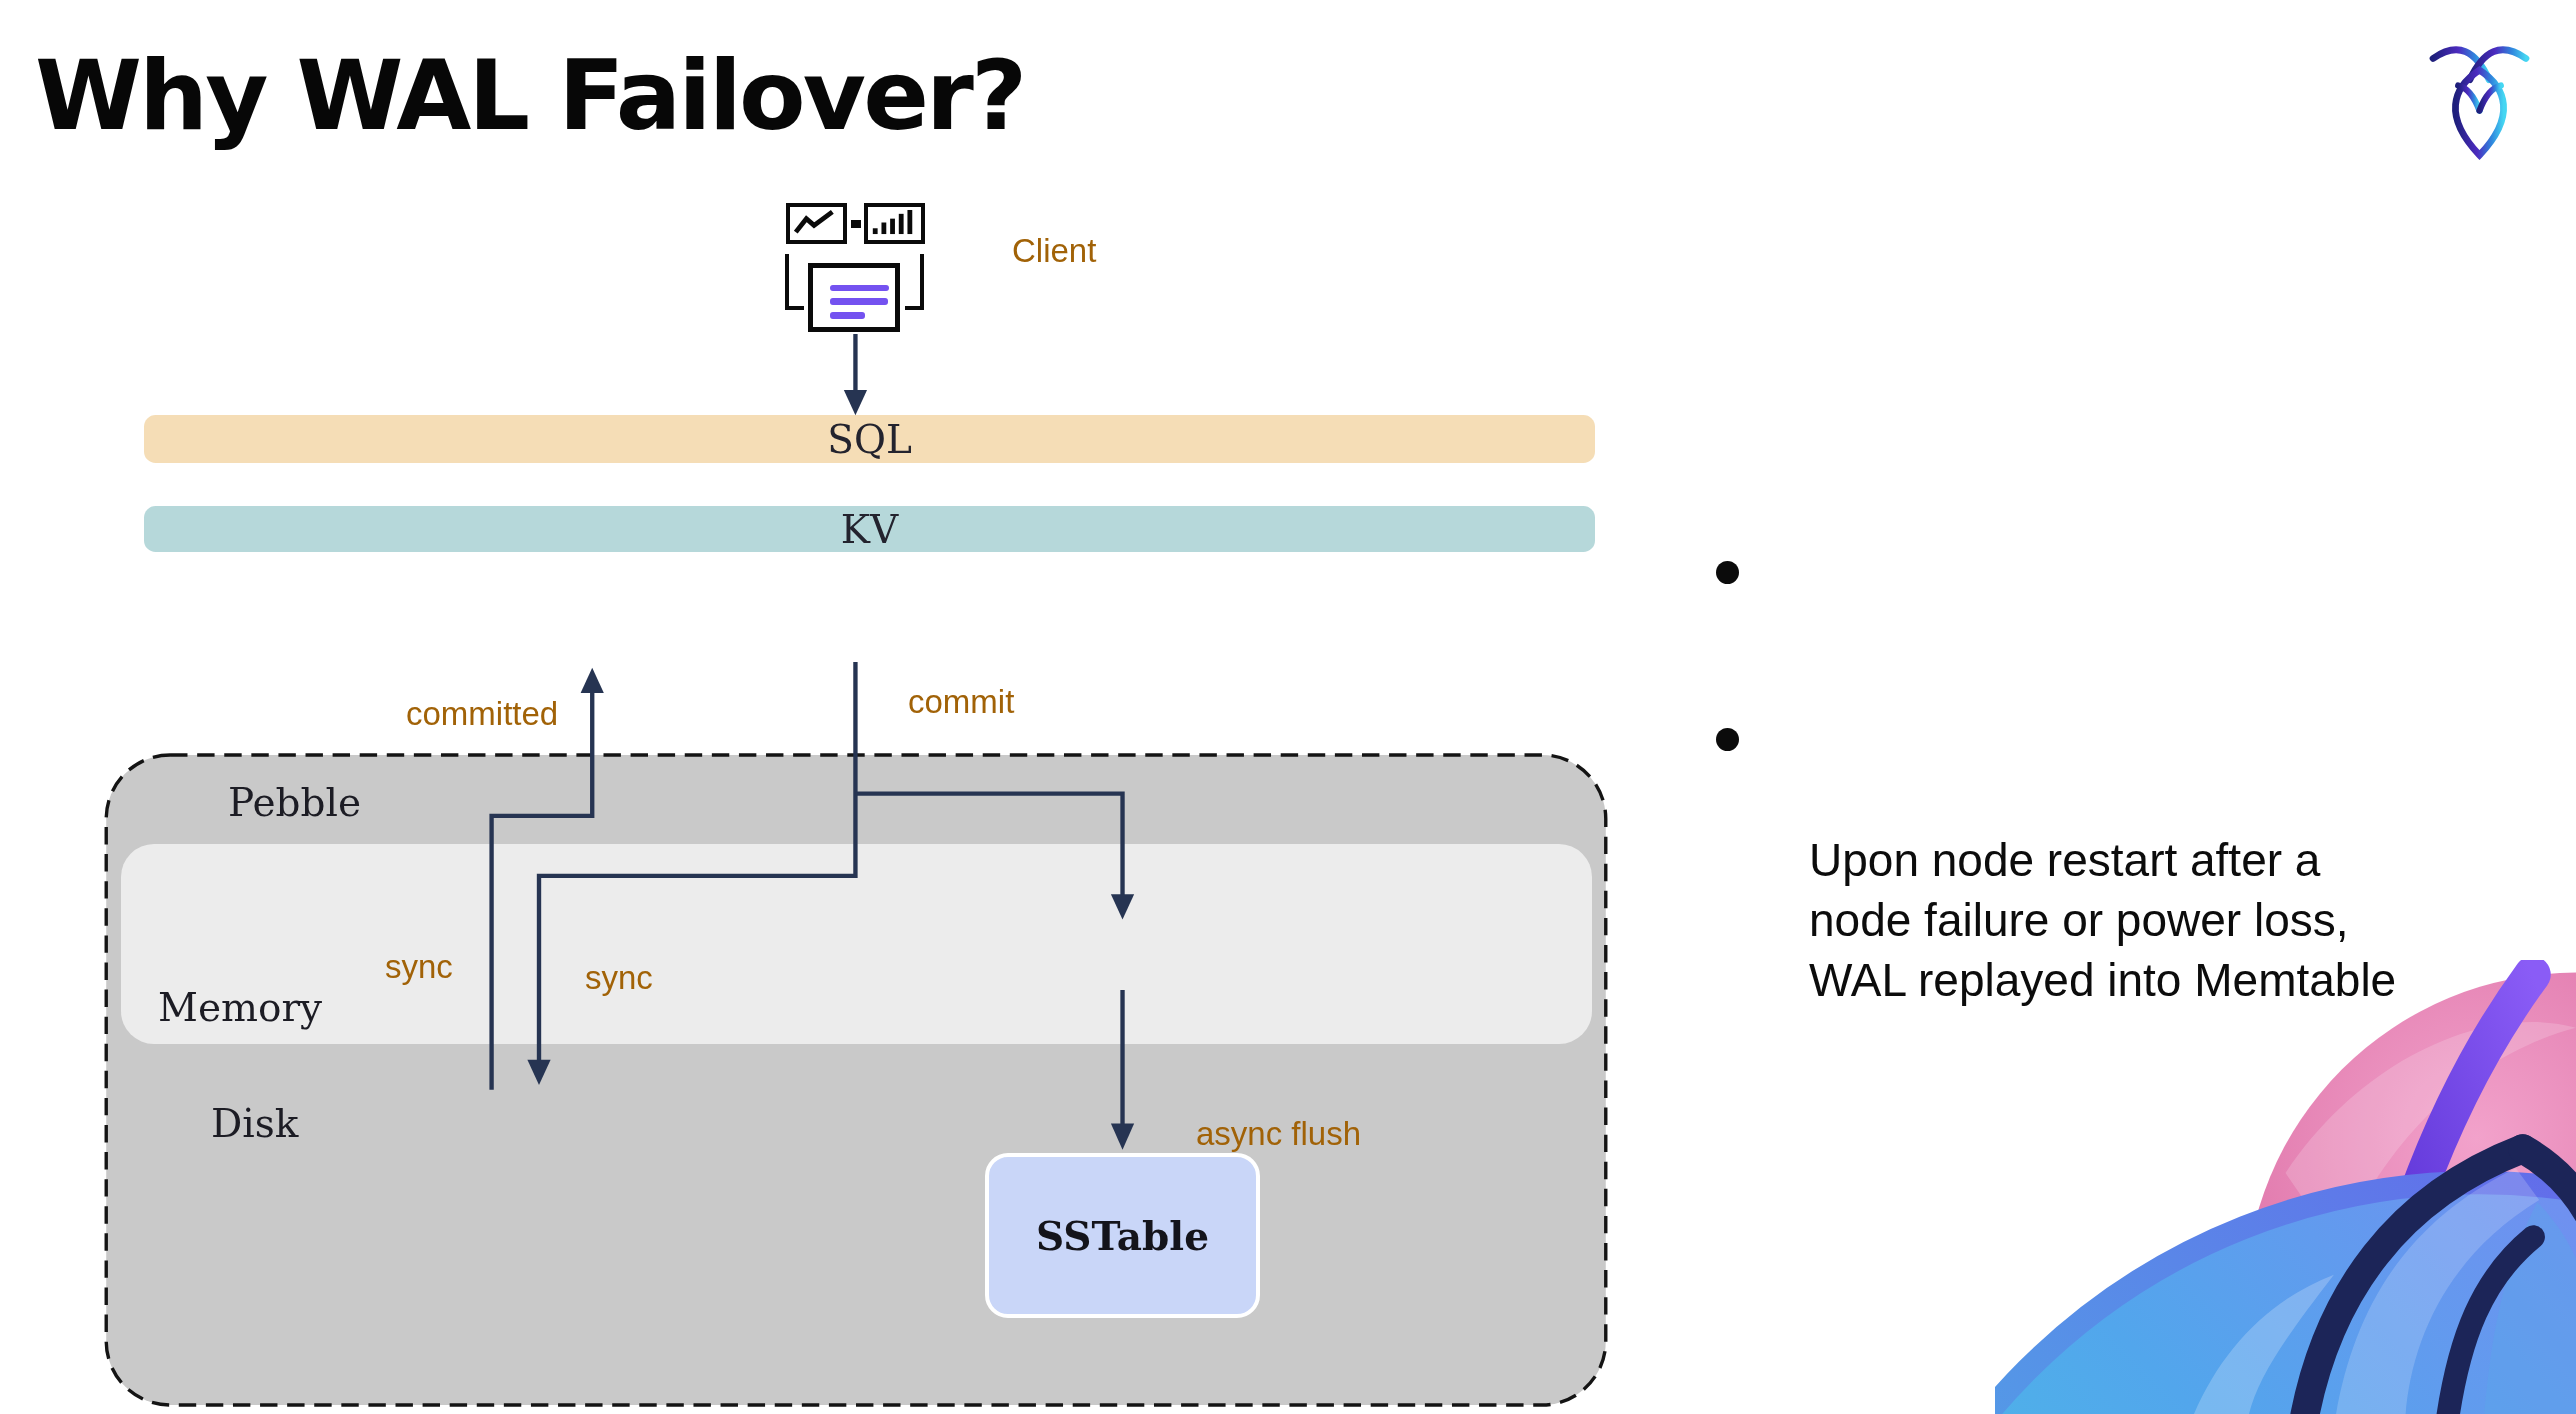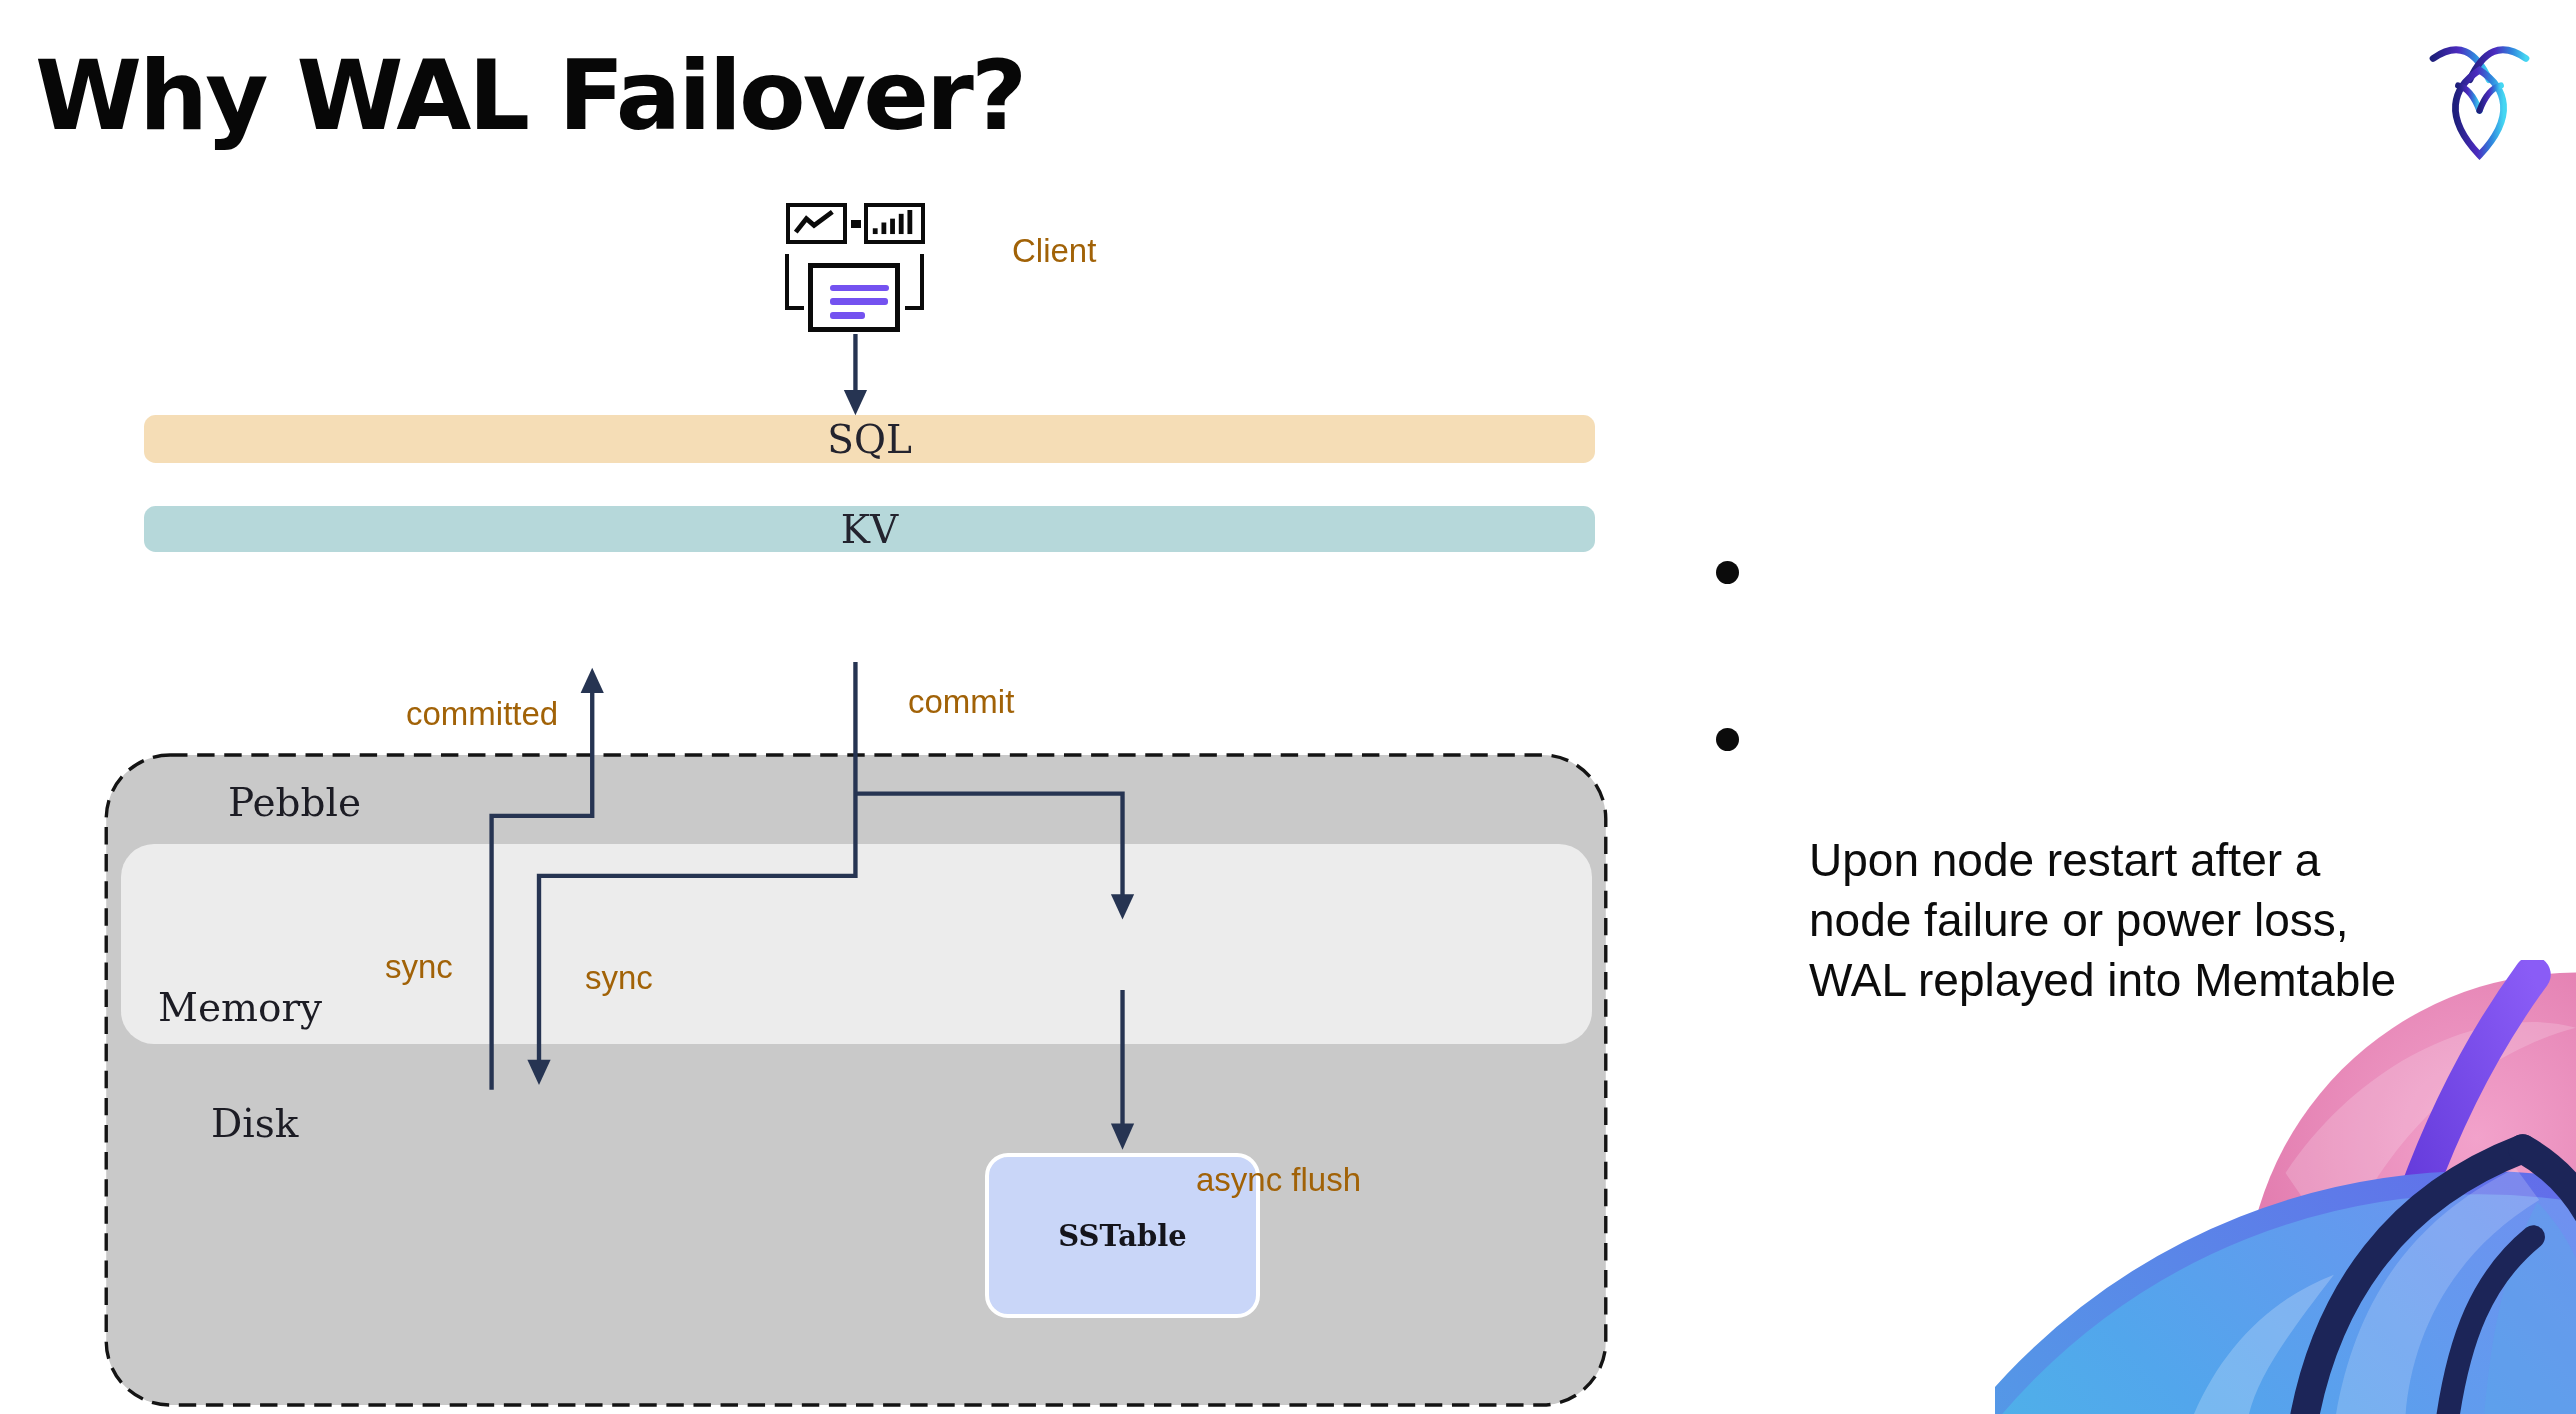--- a/index.html
+++ b/index.html
@@ -33,21 +33,21 @@
   .serif-label{font-family:"DejaVu Serif",serif;font-size:39px;color:#1c1c24;}
 
   
   .node{display:flex;align-items:center;justify-content:center;font-family:"DejaVu Serif",serif;
         font-weight:bold;color:#14141b;box-sizing:border-box;}
   .node-wal{left:454px;top:1092px;width:184px;height:174px;background:var(--node-fill,#c9d6f8);
             border:3.9px solid #fff;border-radius:27px;font-size:41px;}
   .node-memtable{left:984px;top:923px;width:279px;height:65px;background:var(--memtable-fill,#ccd6f9);
                  border:2.9px solid #b4b4b8;border-radius:15.5px;font-size:39px;}
   .node-sstable{left:985px;top:1153px;width:275px;height:165px;background:var(--node-fill,#c9d6f8);
-                border:4.8px solid #fff;border-radius:23px;font-size:29px;}
+                border:4.8px solid #fff;border-radius:23px;font-size:39px;}
 
   
   .elabel{font-size:33px;color:#a16207;white-space:nowrap;}
 
   
   .edge{stroke:var(--arrow,#263452);stroke-width:4.5;fill:none;}
   .head{fill:var(--arrow,#263452);stroke:none;}
 
   
   .bullets{left:1699px;top:543px;width:823px;}
@@ -138,21 +138,21 @@
     <path class="edge" d="M884,820 L1160,820 L1160,926"></path>
     <polygon class="head" points="1148,924 1172,924 1160,950"></polygon>
     <path class="edge" d="M1160,1023 L1160,1163"></path>
     <polygon class="head" points="1148,1161 1172,1161 1160,1188"></polygon>
   </svg>
 
   <div class="abs elabel" style="left:406px;top:695px;">committed</div>
   <div class="abs elabel" style="left:908px;top:683px;">commit</div>
   <div class="abs elabel" style="left:385px;top:948px;">sync</div>
   <div class="abs elabel" style="left:585px;top:959px;">sync</div>
-  <div class="abs elabel" style="left:1196px;top:1115px;margin-top:46px;">async flush</div>
+  <div class="abs elabel" style="left:1196px;top:1115px;">async flush</div>
 
   <div class="abs bullets">
     <div class="bullet">
       <span class="dot"></span>
     </div>
     <div class="bullet">
       <span class="dot"></span>
       <span>Upon node restart after a
 node failure or power loss,
 WAL replayed into Memtable</span>

